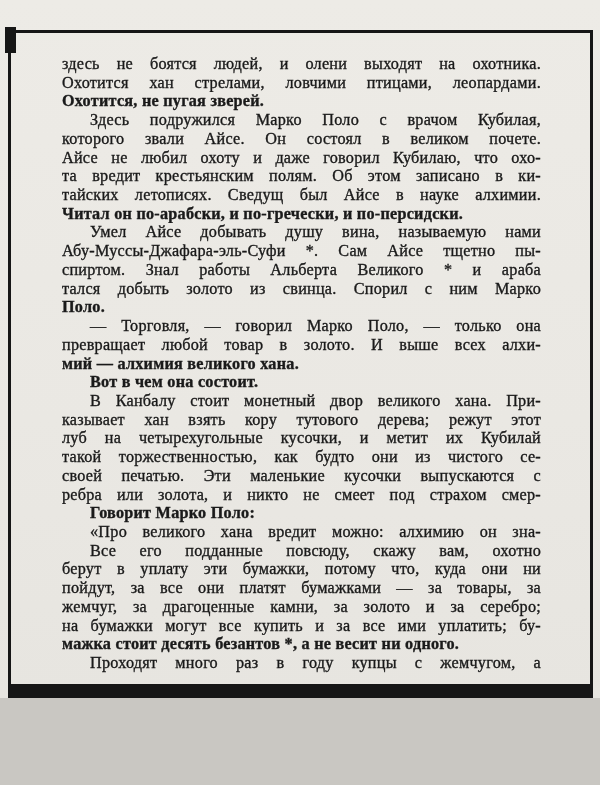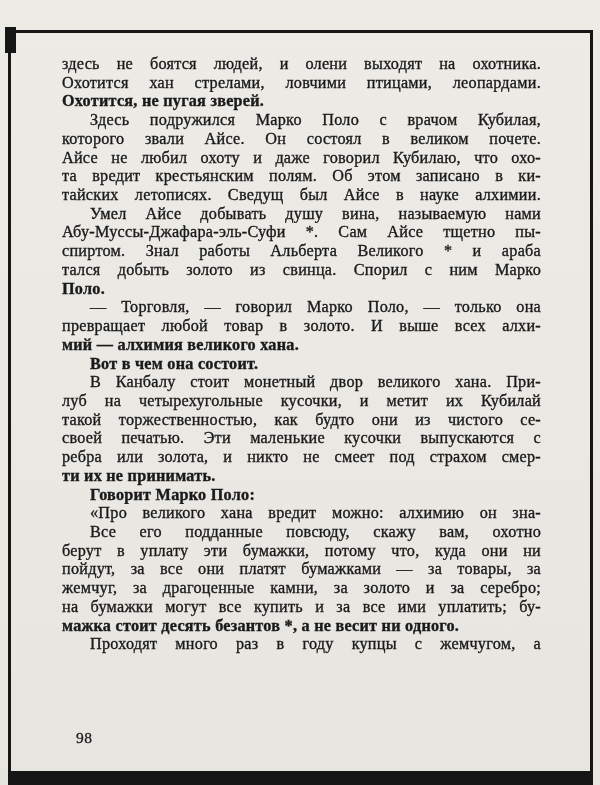--- a/index.html
+++ b/index.html
@@ -3,21 +3,21 @@
 <meta charset="utf-8">
 <style>
   html, body {
     margin: 0;
     padding: 0;
     background: #c9c7c2;
   }
   .sheet {
     position: relative;
     width: 600px;
-    height: 785px;
+    height: 698px;
     background: #ebe9e4;
     background: linear-gradient(180deg, #edebe6 0%, #eae8e3 60%, #e7e5e0 100%);
     overflow: hidden;
     font-family: "Liberation Serif", "DejaVu Serif", serif;
     color: #1a1a1a;
   }
   .frame {
     position: absolute;
     left: 8px;
     right: 7px;
@@ -75,35 +75,36 @@
   <div class="corner-mark"></div>
   <div class="text-block">
       <div class="line">здесь не боятся людей, и олени выходят на охотника.</div>
       <div class="line">Охотится хан стрелами, ловчими птицами, леопардами.</div>
       <div class="line last">Охотится, не пугая зверей.</div>
       <div class="line indent">Здесь подружился Марко Поло с врачом Кубилая,</div>
       <div class="line">которого звали Айсе. Он состоял в великом почете.</div>
       <div class="line">Айсе не любил охоту и даже говорил Кубилаю, что охо-</div>
       <div class="line">та вредит крестьянским полям. Об этом записано в ки-</div>
       <div class="line">тайских летописях. Сведущ был Айсе в науке алхимии.</div>
+      <div class="line last">Читал он по-арабски, и по-гречески, и по-персидски.</div>
       <div class="line indent">Умел Айсе добывать душу вина, называемую нами</div>
       <div class="line">Абу-Муссы-Джафара-эль-Суфи *. Сам Айсе тщетно пы-</div>
       <div class="line">спиртом. Знал работы Альберта Великого * и араба</div>
       <div class="line">тался добыть золото из свинца. Спорил с ним Марко</div>
       <div class="line last">Поло.</div>
       <div class="line indent">— Торговля, — говорил Марко Поло, — только она</div>
       <div class="line">превращает любой товар в золото. И выше всех алхи-</div>
       <div class="line last">мий — алхимия великого хана.</div>
       <div class="line indent last">Вот в чем она состоит.</div>
       <div class="line indent">В Канбалу стоит монетный двор великого хана. При-</div>
+      <div class="line">казывает хан взять кору тутового дерева; режут этот</div>
       <div class="line">луб на четырехугольные кусочки, и метит их Кубилай</div>
       <div class="line">такой торжественностью, как будто они из чистого се-</div>
       <div class="line">своей печатью. Эти маленькие кусочки выпускаются с</div>
       <div class="line">ребра или золота, и никто не смеет под страхом смер-</div>
-      <div class="line last">ти их не принимать.</div>
       <div class="line indent last">Говорит Марко Поло:</div>
       <div class="line indent">«Про великого хана вредит можно: алхимию он зна-</div>
       <div class="line indent">Все его подданные повсюду, скажу вам, охотно</div>
       <div class="line">берут в уплату эти бумажки, потому что, куда они ни</div>
       <div class="line">пойдут, за все они платят бумажками — за товары, за</div>
       <div class="line">жемчуг, за драгоценные камни, за золото и за серебро;</div>
       <div class="line">на бумажки могут все купить и за все ими уплатить; бу-</div>
       <div class="line last">мажка стоит десять безантов *, а не весит ни одного.</div>
       <div class="line indent">Проходят много раз в году купцы с жемчугом, а</div>
     </div>

